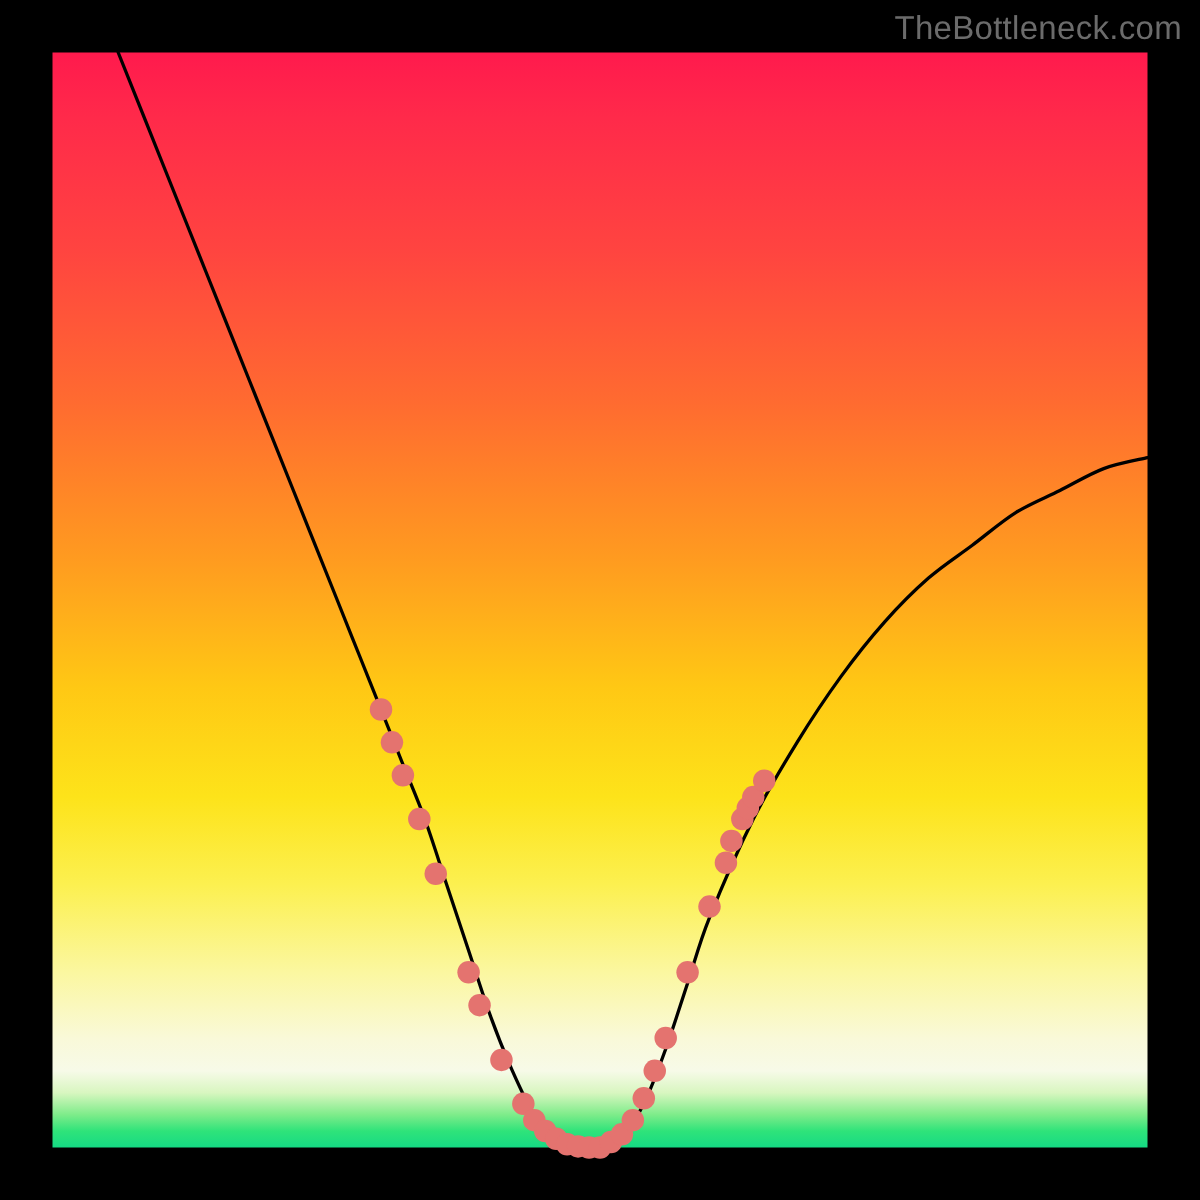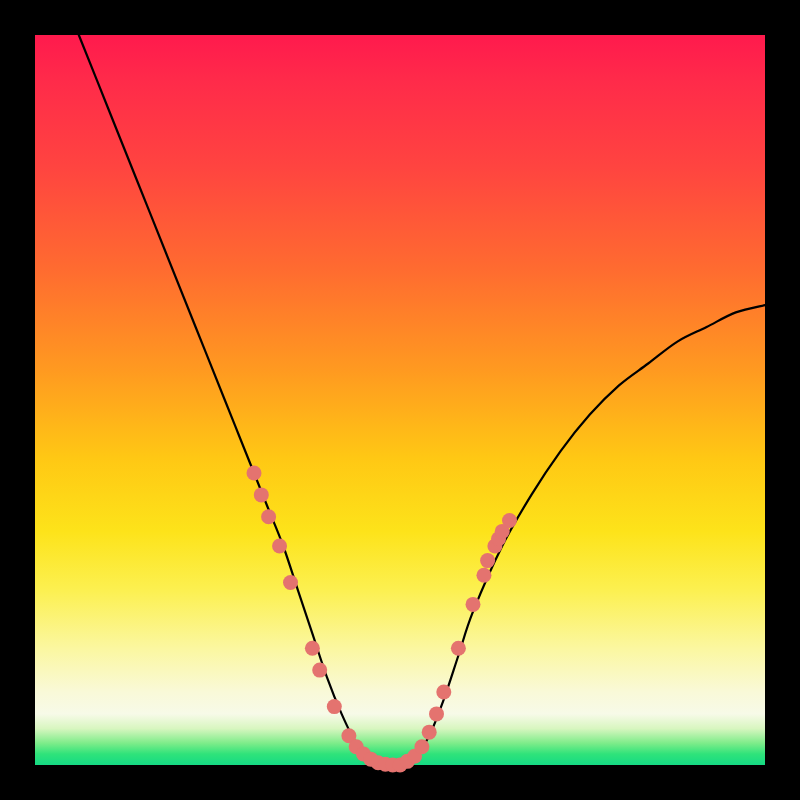--- a/index.html
+++ b/index.html
@@ -99,13 +99,14 @@
         <circle cx="438" cy="569.4" r="7.5" fill="#e4736f" stroke="#c45a56" stroke-width="0"></circle>
         <circle cx="448.95" cy="540.2" r="7.5" fill="#e4736f" stroke="#c45a56" stroke-width="0"></circle>
         <circle cx="452.6" cy="525.6" r="7.5" fill="#e4736f" stroke="#c45a56" stroke-width="0"></circle>
         <circle cx="459.9" cy="511" r="7.5" fill="#e4736f" stroke="#c45a56" stroke-width="0"></circle>
         <circle cx="463.55" cy="503.7" r="7.5" fill="#e4736f" stroke="#c45a56" stroke-width="0"></circle>
         <circle cx="467.2" cy="496.4" r="7.5" fill="#e4736f" stroke="#c45a56" stroke-width="0"></circle>
         <circle cx="474.5" cy="485.45" r="7.5" fill="#e4736f" stroke="#c45a56" stroke-width="0"></circle>
       </g>
   </svg>
 
+  <div class="watermark">TheBottleneck.com</div>
 </div>
 
 </body></html>

